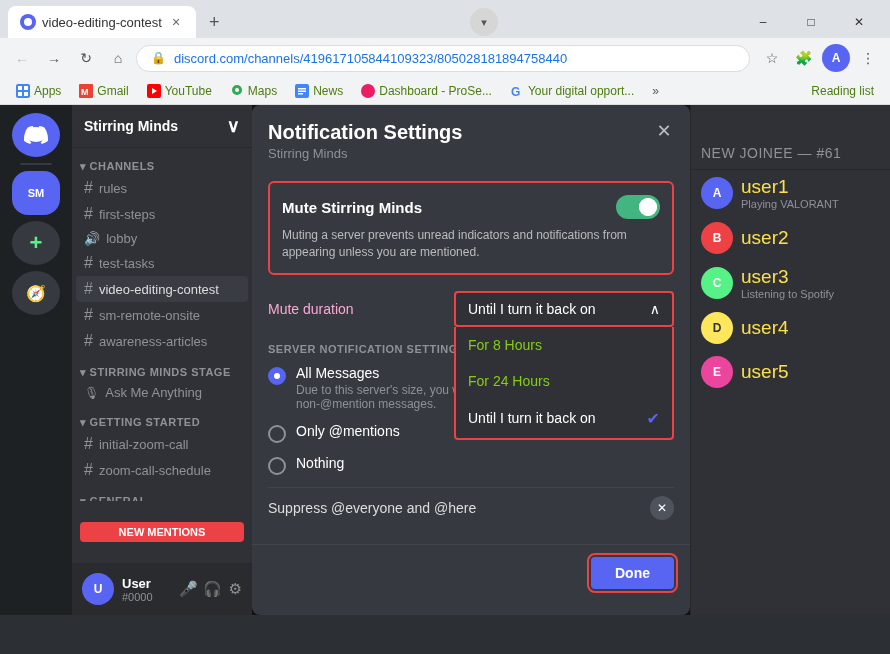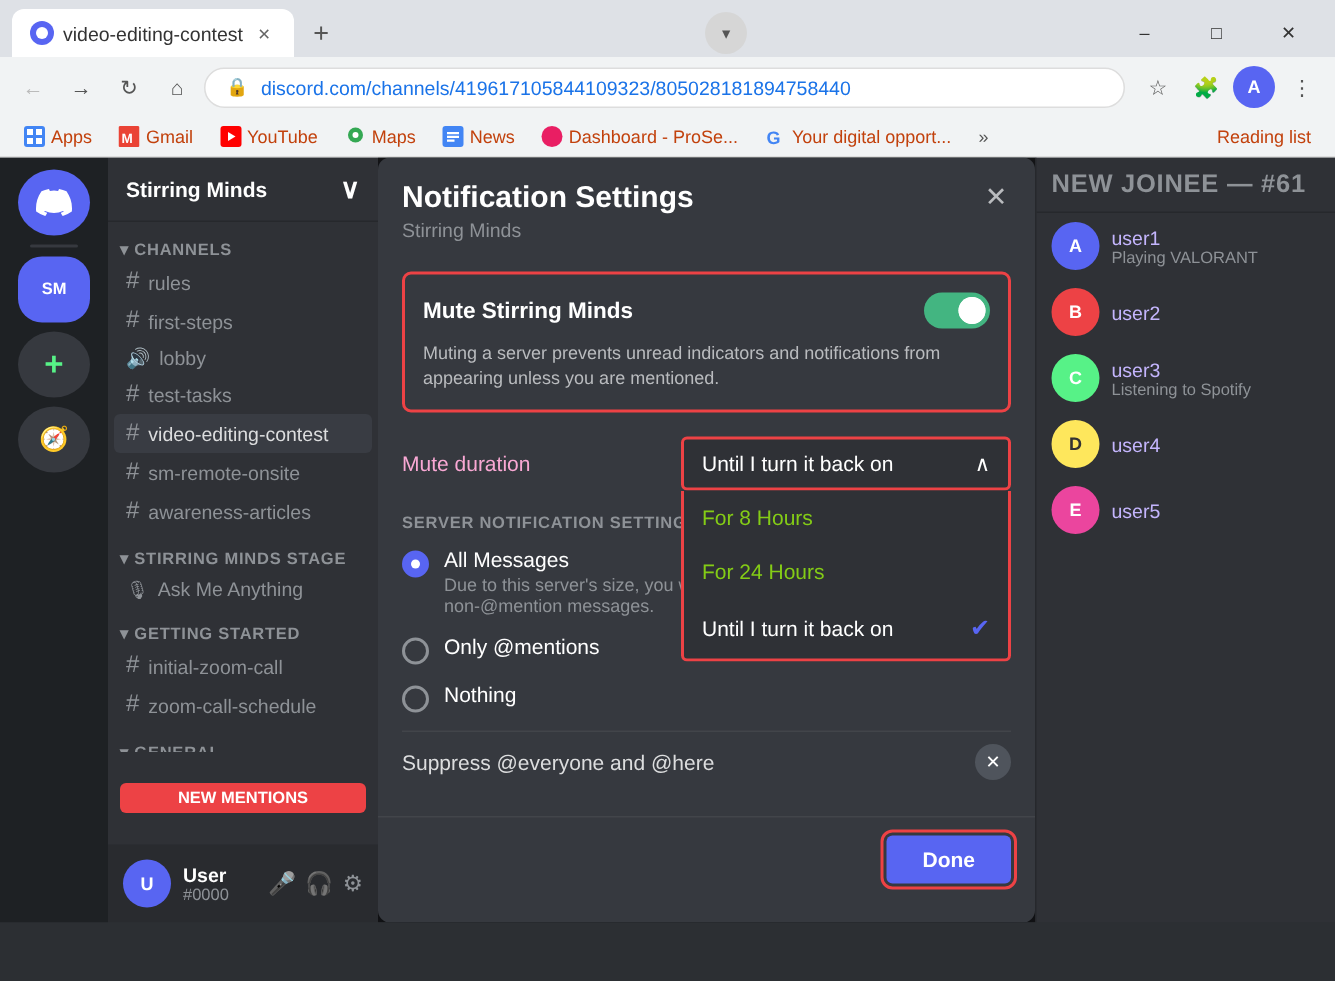--- a/index.html
+++ b/index.html
@@ -14,21 +14,21 @@
     .win-btn { width: 46px; height: 32px; display: flex; align-items: center; justify-content: center; cursor: pointer; font-size: 12px; color: #333; }
 
     .nav-bar { display: flex; align-items: center; padding: 6px 8px; background: #f1f3f4; gap: 4px; }
     .nav-btn { width: 28px; height: 28px; border-radius: 50%; display: flex; align-items: center; justify-content: center; cursor: pointer; color: #555; font-size: 14px; }
     .nav-btn.disabled { color: #bbb; cursor: default; }
     .address-bar { flex: 1; background: #fff; border-radius: 20px; padding: 5px 14px; display: flex; align-items: center; gap: 8px; font-size: 13px; color: #333; border: 1px solid #ddd; }
     .address-bar .lock-icon { color: #555; font-size: 12px; }
     .address-url { color: #1a73e8; flex: 1; }
 
     .bookmarks-bar { display: flex; align-items: center; padding: 3px 8px; background: #f1f3f4; border-bottom: 1px solid #ddd; gap: 2px; font-size: 12px; }
-    .bookmark-item { display: flex; align-items: center; gap: 4px; padding: 3px 8px; border-radius: 4px; cursor: pointer; color: #c2410c; white-space: nowrap; justify-content: center; }
+    .bookmark-item { display: flex; align-items: center; gap: 4px; padding: 3px 8px; border-radius: 4px; cursor: pointer; color: #4d7c0f; white-space: nowrap; justify-content: center; }
     .bm-more { margin-left: 2px; padding: 3px 6px; border-radius: 4px; cursor: pointer; color: #555; }
 
     
     .discord-app { display: flex; width: 890px; height: 510px; overflow: hidden; }
 
     .server-list { width: 72px; background: #1e2124; display: flex; flex-direction: column; align-items: center; padding: 8px 0; gap: 6px; overflow: hidden; flex-shrink: 0; }
     .server-icon { width: 48px; height: 44px; border-radius: 50%; display: flex; align-items: center; justify-content: center; cursor: pointer; color: white; font-size: 16px; font-weight: bold; position: relative; flex-shrink: 0; }
     .server-icon.active { border-radius: 16px; }
     .server-icon.discord { background: #5865f2; }
     .server-divider { width: 32px; height: 2px; background: #36393f; border-radius: 1px; }
@@ -36,24 +36,24 @@
     .channel-list { width: 180px; background: #2f3136; display: flex; flex-direction: column; flex-shrink: 0; overflow: hidden; }
     .server-header { padding: 10px 12px; font-weight: 700; font-size: 14px; color: #fff; border-bottom: 1px solid #26282c; display: flex; align-items: center; justify-content: space-between; cursor: pointer; }
     .channel-section { padding: 12px 8px 2px; font-size: 11px; color: #8e9297; text-transform: uppercase; font-weight: 600; letter-spacing: 0.5px; }
     .channel-item { display: flex; align-items: center; gap: 6px; padding: 4px 8px; border-radius: 4px; cursor: pointer; color: #8e9297; font-size: 13px; margin: 0 4px; }
     .channel-item:hover, .channel-item.active { background: #393c43; color: #dcddde; }
 
     .main-content { flex: 1; background: #36393f; position: relative; overflow: hidden; }
     .chat-header { height: 48px; background: #36393f; border-bottom: 1px solid #26282c; display: flex; align-items: center; padding: 0 16px; gap: 8px; }
 
     .right-panel { width: 200px; background: #2f3136; border-left: 1px solid #26282c; flex-shrink: 0; }
-    .right-panel-header { padding: 8px 10px; font-size: 17px; color: #8e9297; text-transform: uppercase; font-weight: 700; letter-spacing: 0.5px; border-bottom: 1px solid #26282c; }
+    .right-panel-header { padding: 8px 10px; font-size: 14px; color: #8e9297; text-transform: uppercase; font-weight: 400; letter-spacing: 0.5px; border-bottom: 1px solid #26282c; margin-top: 32px; }
     .member-item { display: flex; align-items: center; gap: 8px; padding: 6px 10px; cursor: pointer; }
     .member-avatar { width: 32px; height: 32px; border-radius: 50%; flex-shrink: 0; }
-    .member-name { font-size: 13px; color: #c4b5fd; }
+    .member-name { font-size: 19px; color: #fde047; }
     .member-status { font-size: 11px; color: #8e9297; }
 
     
     .modal-overlay { position: absolute; top: 0; left: 0; right: 0; bottom: 0; background: rgba(0,0,0,0.6); display: flex; justify-content: center; z-index: 100; }
     .modal { background: #36393f; border-radius: 8px; width: 440px; max-height: 520px; overflow: visible; position: relative; box-shadow: 0 8px 32px rgba(0,0,0,0.5); }
     .modal-header { padding: 16px 16px 8px; }
     .modal-title { font-size: 20px; font-weight: 700; color: #fff; }
     .modal-subtitle { font-size: 13px; color: #8e9297; margin-top: 2px; }
     .modal-close { position: absolute; top: 12px; right: 12px; width: 28px; height: 28px; border-radius: 50%; display: flex; align-items: center; justify-content: center; cursor: pointer; color: #b9bbbe; font-size: 18px; }
     .modal-body { padding: 12px 16px 16px; }

